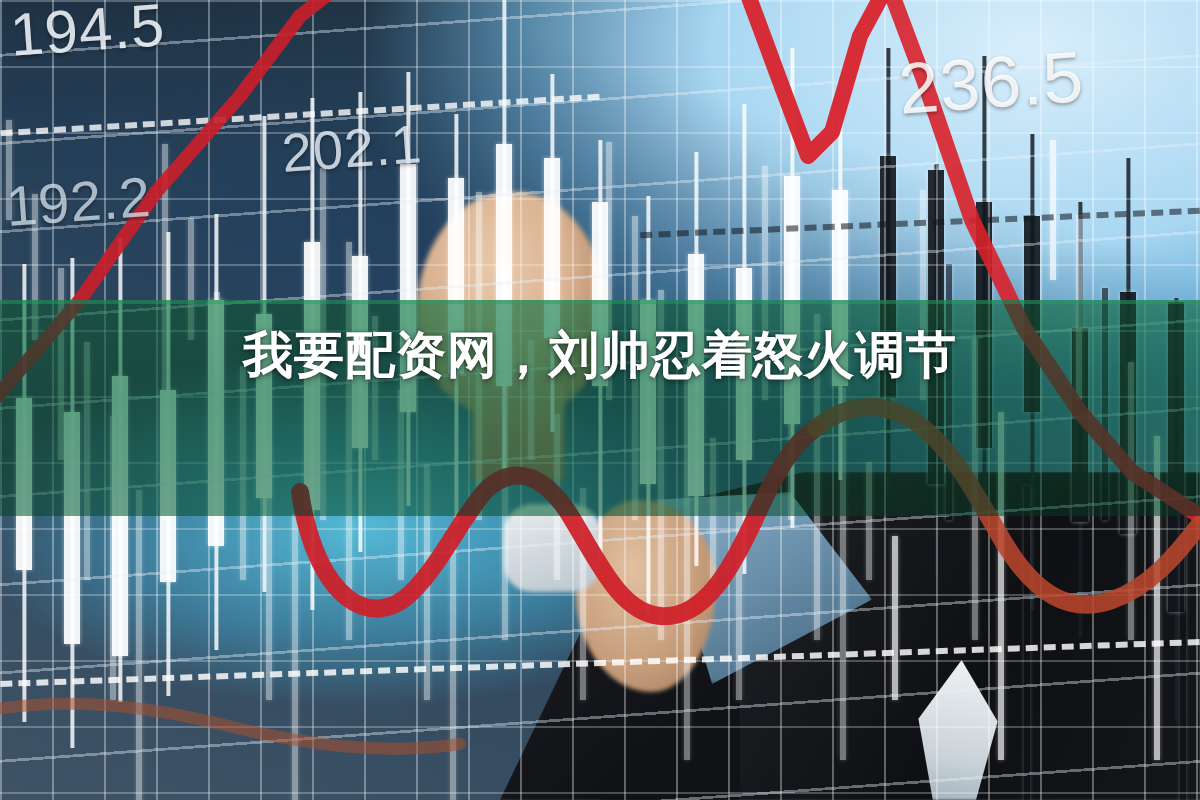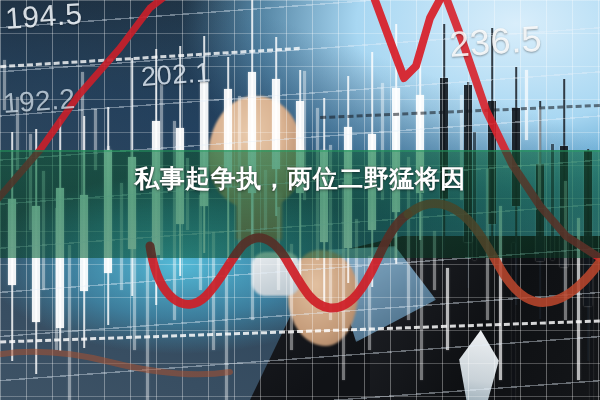--- a/index.html
+++ b/index.html
@@ -450,16 +450,16 @@
   <div class="num n1">194.5</div>
   <div class="num n2">192.2</div>
   <div class="num n3">202.1</div>
   <div class="num n4">236.5</div>
 
   <div class="green-band"></div>
   <div class="green-band2"></div>
   <div class="green-top"></div>
 
   <div class="headline">
-    <span class="l2">私事起争执，两位二野猛将因</span>
+    <span class="l2">我要配资网，刘帅忍着怒火调节</span>
   </div>
 
 </div>
 
 </body></html>

